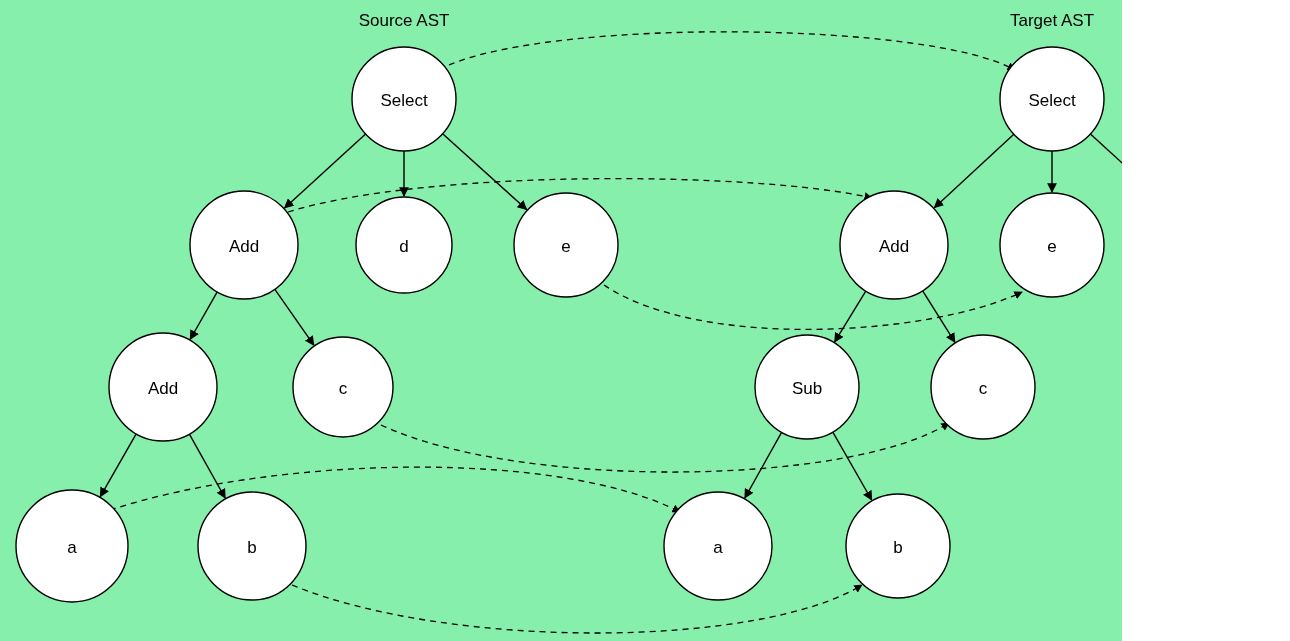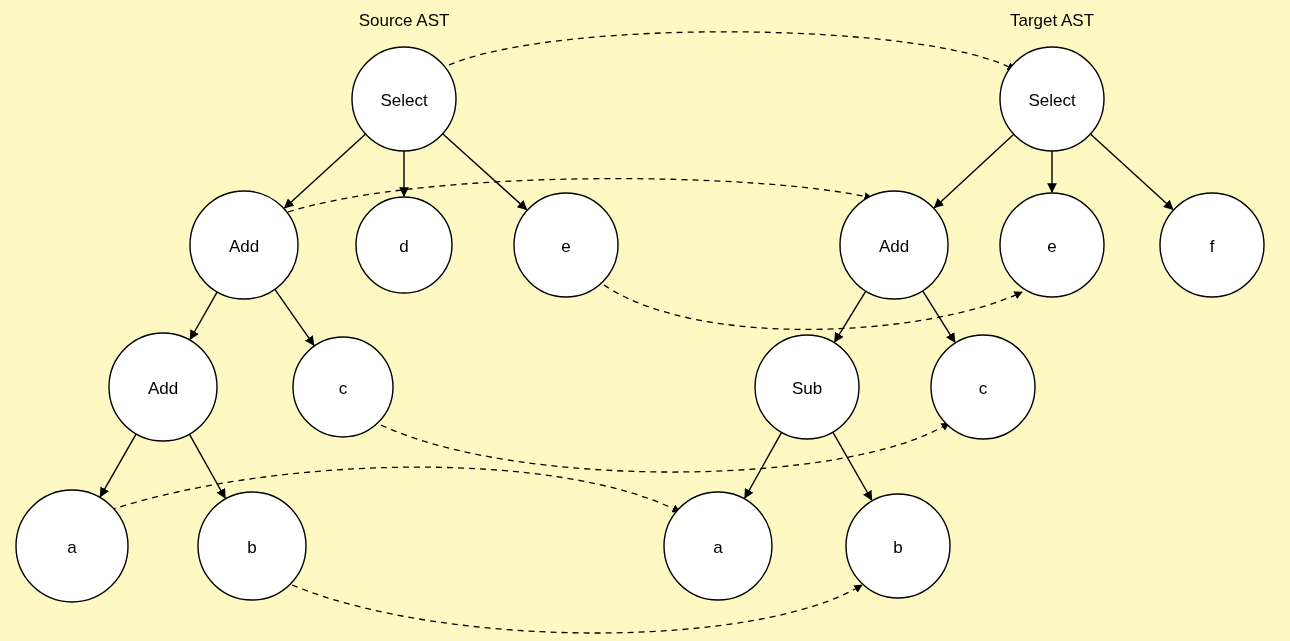--- a/index.html
+++ b/index.html
@@ -5,23 +5,23 @@
   html, body {
     margin: 0;
     padding: 0;
     background: #ffffff;
   }
   body {
     font-family: "Liberation Sans", sans-serif;
   }
   #canvas-wrap {
     position: relative;
-    width: 1290px;
+    width: 1122px;
     height: 641px;
-    background: #fef9c3;
+    background: #86efac;
     overflow: hidden;
   }
   svg#diagram {
     display: block;
     width: 1290px;
     height: 641px;
   }
   .node-circle {
     fill: #ffffff;
     stroke: #000000;

